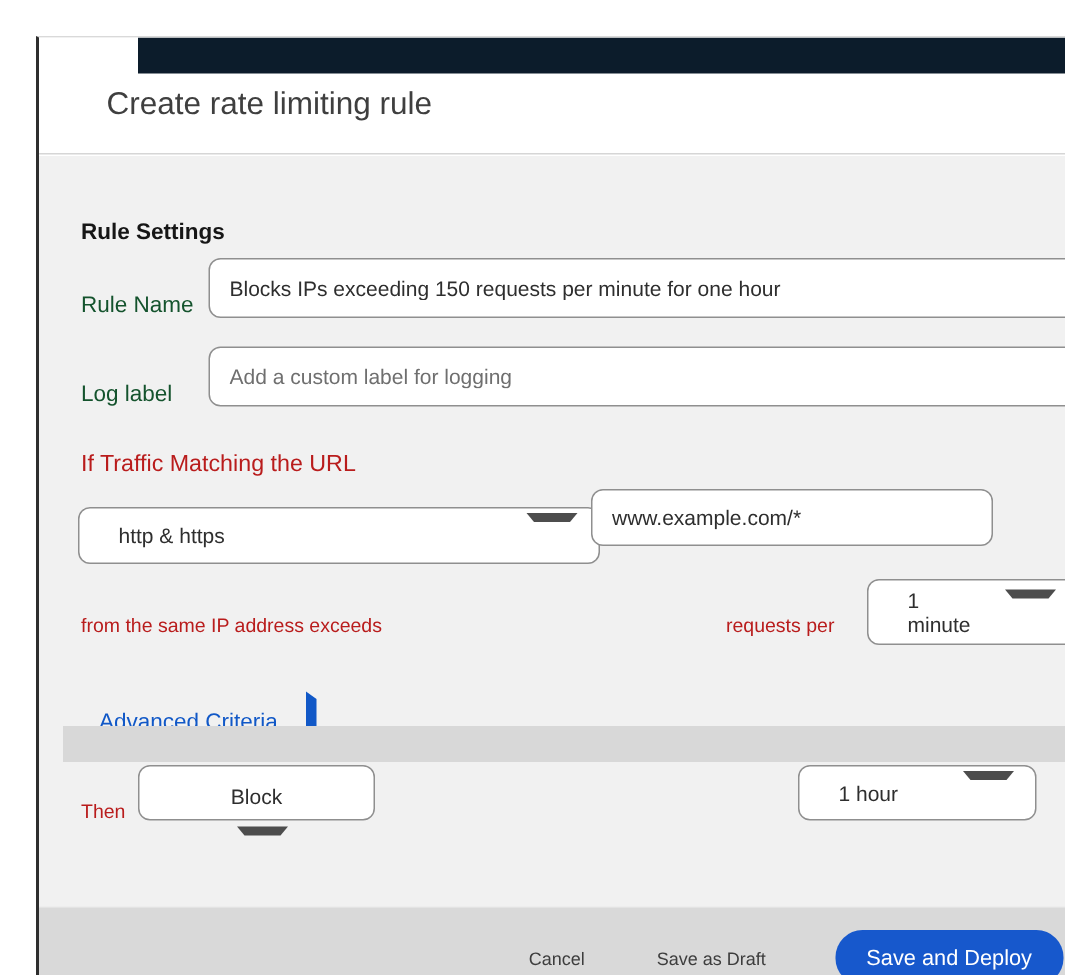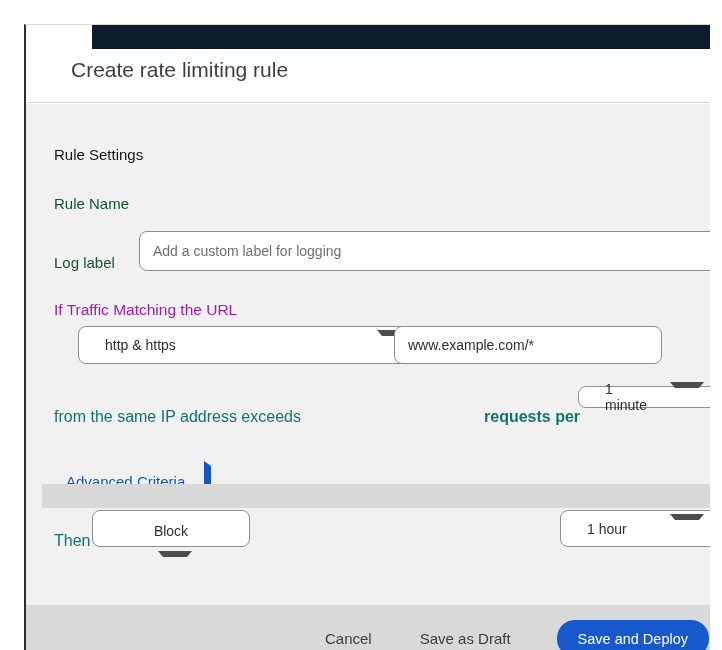--- a/index.html
+++ b/index.html
@@ -59,21 +59,21 @@
     top: 79px; left: 0; right: 0; bottom: 68px;
     background: #f1f1f1;
     z-index: 1;
   }
 
   
   .section-heading {
     position: absolute;
     left: 16px; top: 30px;
     font-size: 15px;
-    font-weight: 400;
+    font-weight: 700;
     color: #161616;
   }
 
   .field-label {
     position: absolute;
     font-size: 15px;
     color: #14532d;
   }
   .lbl-rule-name { left: 16px; top: 68px; height: 40px; line-height: 40px; }
   .lbl-log-label { left: 16px; top: 127px; height: 40px; line-height: 40px; }
@@ -92,57 +92,57 @@
   .text-input::placeholder { color: #6f6f6f; opacity: 1; }
   .inp-rule-name { left: 113px; top: 68px;  width: 580px; height: 40px; }
   .inp-log-label { left: 113px; top: 127px; width: 580px; height: 40px; }
   .inp-url       { left: 368px; top: 222px; width: 268px; height: 38px; }
   .inp-threshold { left: 295px; top: 282px; width: 140px; height: 38px; }
 
   .intro-text {
     position: absolute;
     left: 16px; top: 185px;
     font-size: 15.5px;
-    color: #a21caf;
+    color: #b91c1c;
   }
 
   .select-box {
     position: absolute;
     background: #ffffff;
     border: 1px solid #8f8f8f;
     border-radius: 8px;
     display: flex;
     align-items: center;
     justify-content: space-between;
     padding: 0 14px;
     font-size: 14px;
     color: #2e2e2e;
     cursor: pointer;
   }
-  .sel-scheme   { left: 26px;  top: 222px; width: 348px; height: 38px; margin-left: 26px; }
-  .sel-period   { left: 552px; top: 282px; width: 141px; height: 22px; }
+  .sel-scheme   { left: 26px;  top: 234px; width: 348px; height: 38px; }
+  .sel-period   { left: 552px; top: 282px; width: 141px; height: 44px; }
   .sel-action   { left: 66px;  top: 406px; width: 158px; height: 37px; flex-direction: column; }
-  .sel-duration { left: 534px; top: 406px; width: 159px; height: 37px; }
+  .sel-duration { left: 506px; top: 406px; width: 159px; height: 37px; }
 
   .caret-down {
     width: 0; height: 0;
     border-left: 5px solid transparent;
     border-right: 5px solid transparent;
     border-top: 6px solid #4d4d4d;
     flex: 0 0 auto;
     margin-left: 8px;
   }
 
   .inline-text {
     position: absolute;
-    font-size: 16px;
-    color: #0f766e;
+    font-size: 13px;
+    color: #b91c1c;
   }
   .txt-exceeds      { left: 16px;  top: 282px; height: 38px; line-height: 38px; }
-  .txt-requests-per { left: 446px; top: 282px; height: 38px; line-height: 38px; font-weight: bold; }
+  .txt-requests-per { left: 446px; top: 282px; height: 38px; line-height: 38px; }
   .txt-then         { left: 16px;  top: 406px; height: 37px; line-height: 37px; }
   .txt-matching     { left: 238px; top: 406px; height: 37px; line-height: 37px; }
 
   .advanced-link {
     position: absolute;
     left: 16px; top: 345px;
     font-size: 15px;
     color: #1158c7;
     text-decoration: none;
     display: flex;
@@ -174,21 +174,21 @@
     align-items: center;
     justify-content: flex-end;
     padding-right: 35px;
     gap: 44px;
     z-index: 2;
   }
   .text-btn {
     background: transparent;
     border: none;
     font-family: "Liberation Sans", sans-serif;
-    font-size: 15px;
+    font-size: 12px;
     color: #3d3d3d;
     cursor: pointer;
     padding: 0 2px;
   }
   .primary-btn {
     border: none;
     border-radius: 18px;
     height: 37px;
     padding: 0 21px;
     font-family: "Liberation Sans", sans-serif;
@@ -209,20 +209,21 @@
     <button class="close-btn">
       <span>✕</span>
     </button>
   </div>
 
   <div class="body">
 
     <div class="section-heading">Rule Settings</div>
 
     <label class="field-label lbl-rule-name">Rule Name</label>
+    <input class="text-input inp-rule-name" type="text" value="Blocks IPs exceeding 150 requests per minute for one hour" style="">
 
     <label class="field-label lbl-log-label">Log label</label>
     <input class="text-input inp-log-label" type="text" placeholder="Add a custom label for logging" style="">
 
     <div class="intro-text">If Traffic Matching the URL</div>
 
     <div class="select-box sel-scheme">
       <span>http &amp; https</span>
       <span class="caret-down"></span>
     </div>

